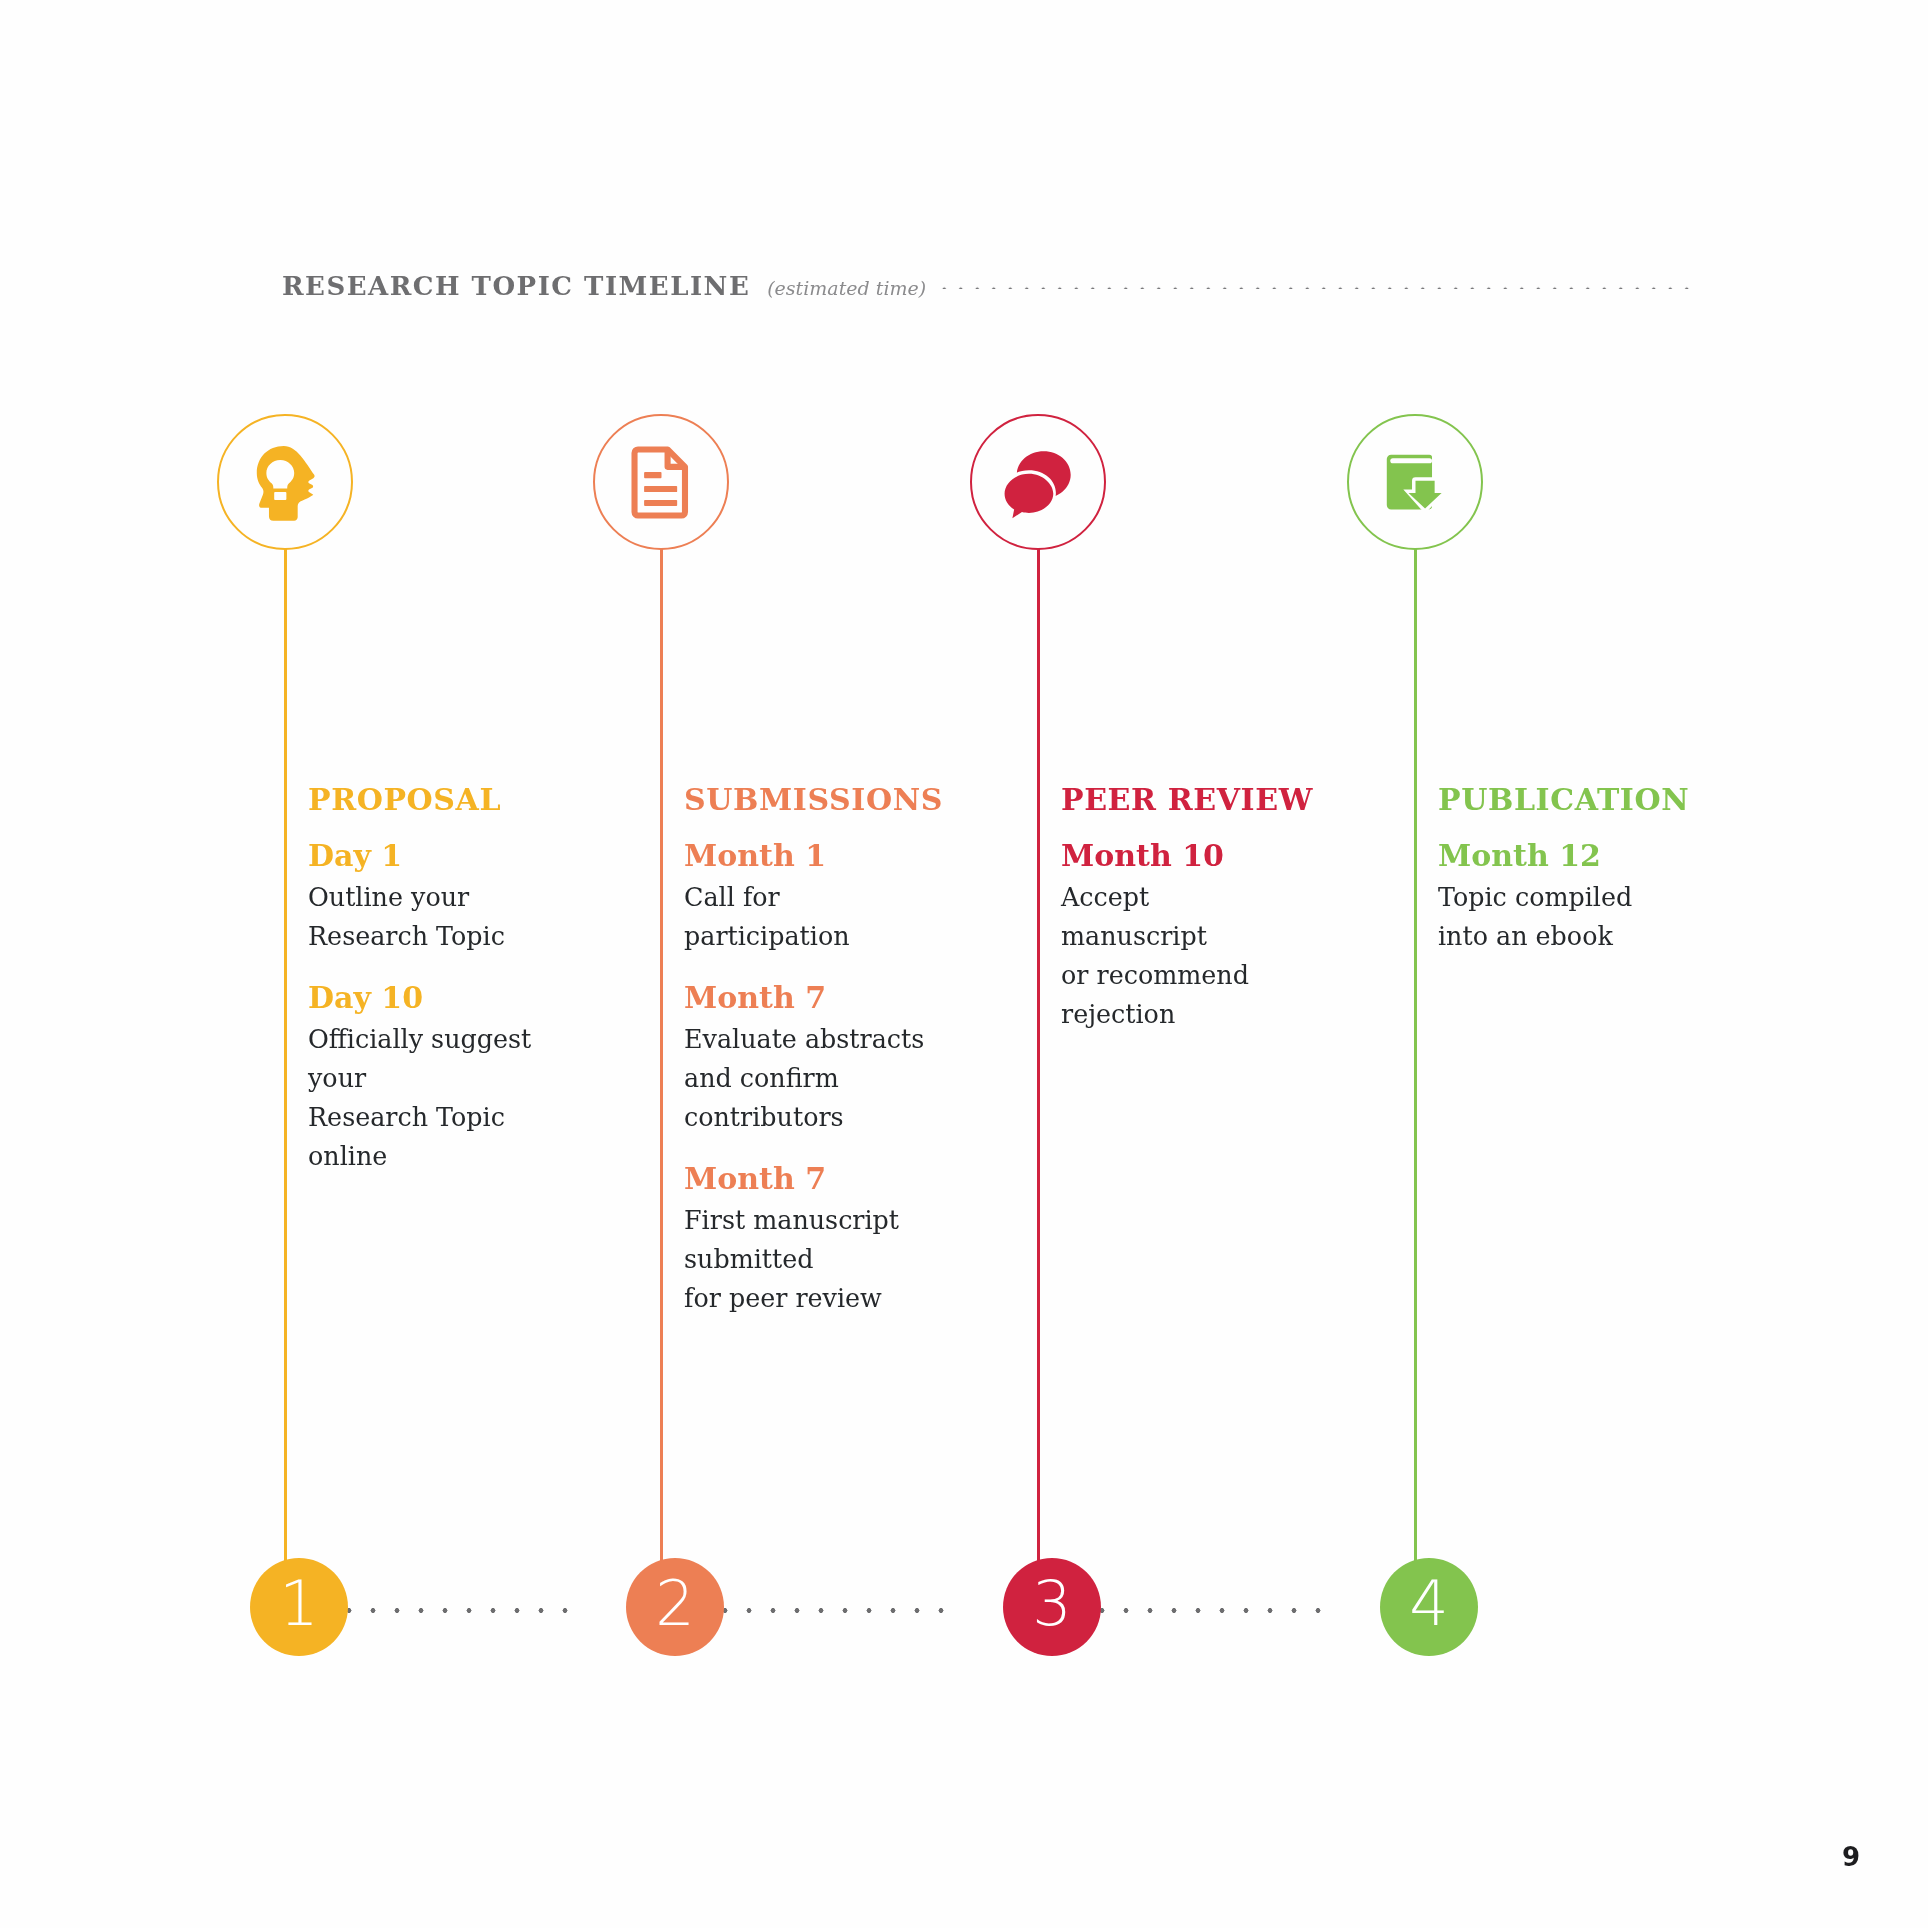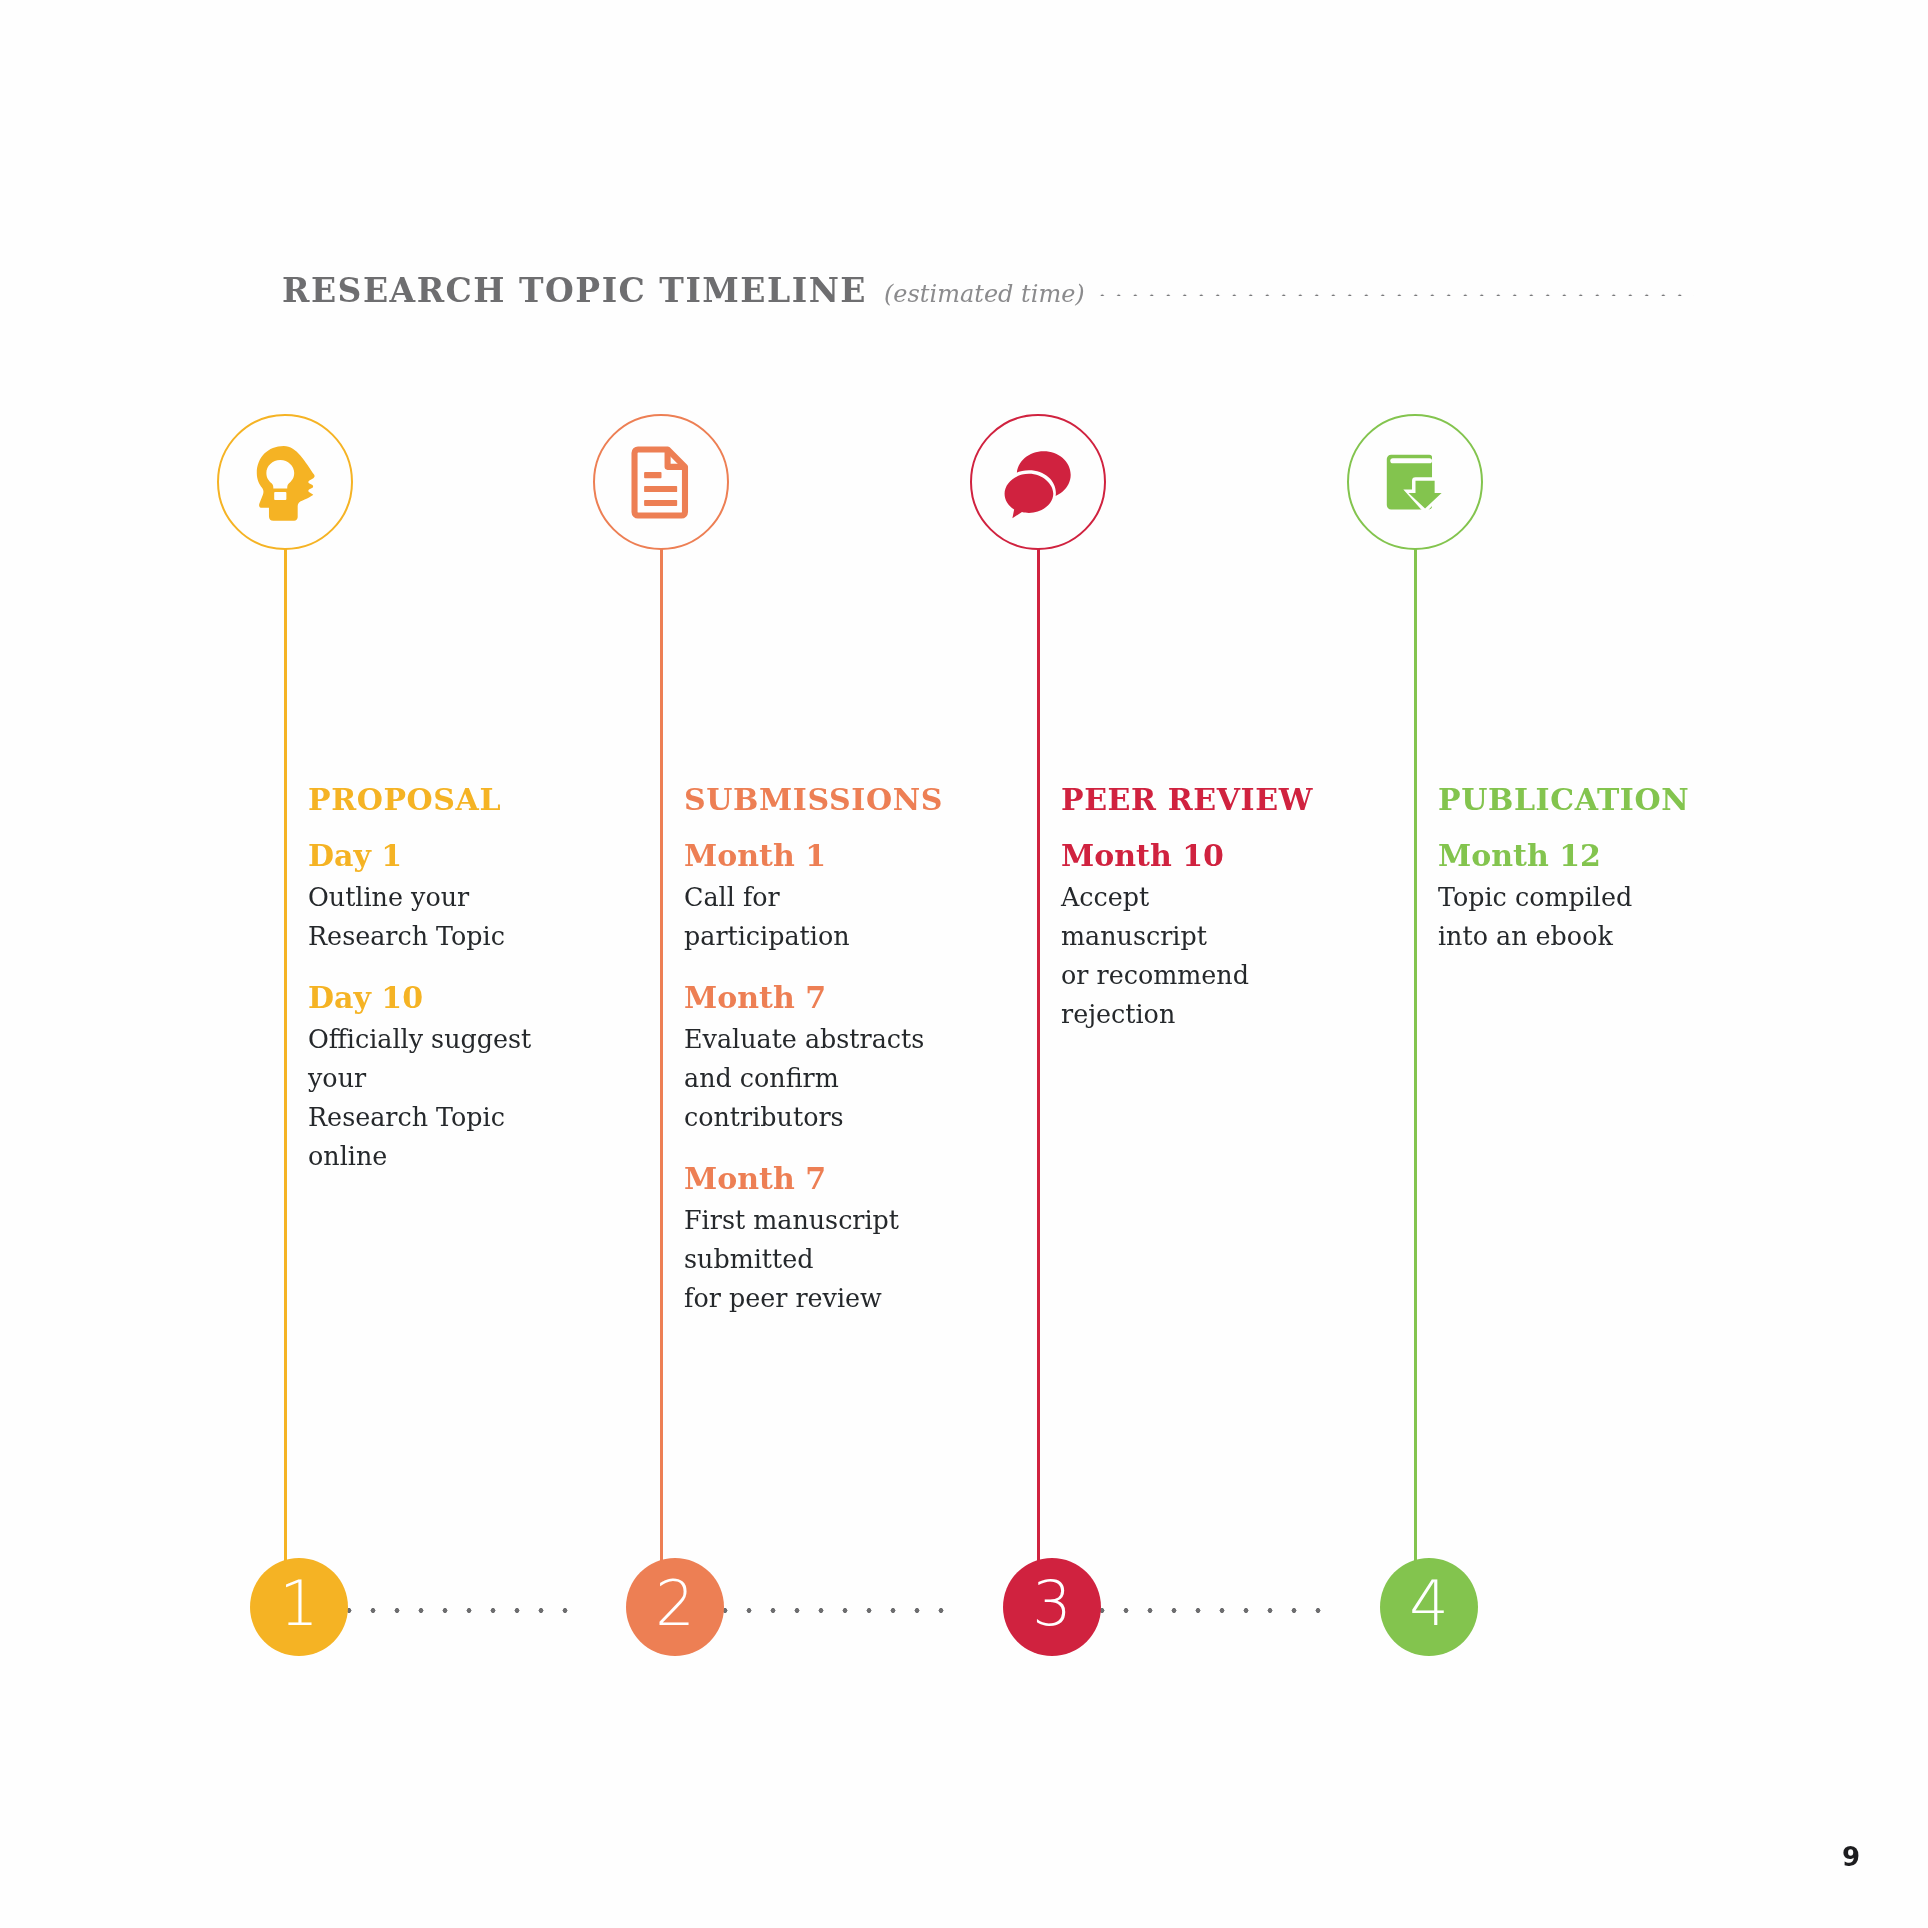--- a/index.html
+++ b/index.html
@@ -26,28 +26,28 @@
     top: 271px;
     width: 1412px;
     height: 41px;
     display: flex;
     align-items: baseline;
     white-space: nowrap;
   }
   .header-title {
     font-family: "DejaVu Serif", serif;
     font-weight: bold;
-    font-size: 33px;
+    font-size: 26px;
     letter-spacing: 1.5px;
     color: #6e6e70;
   }
   .header-sub {
     font-family: "DejaVu Serif", serif;
     font-style: italic;
-    font-size: 24px;
+    font-size: 19px;
     color: #8b8b8d;
     margin-left: 17px;
   }
   .header-dots {
     flex: 1;
     height: 22.6px;
     margin-left: 9.4px;
     position: relative;
     top: -5.6px;
     background-image: radial-gradient(circle, #7a7a7c 1.8px, rgba(0,0,0,0) 2.1px);

